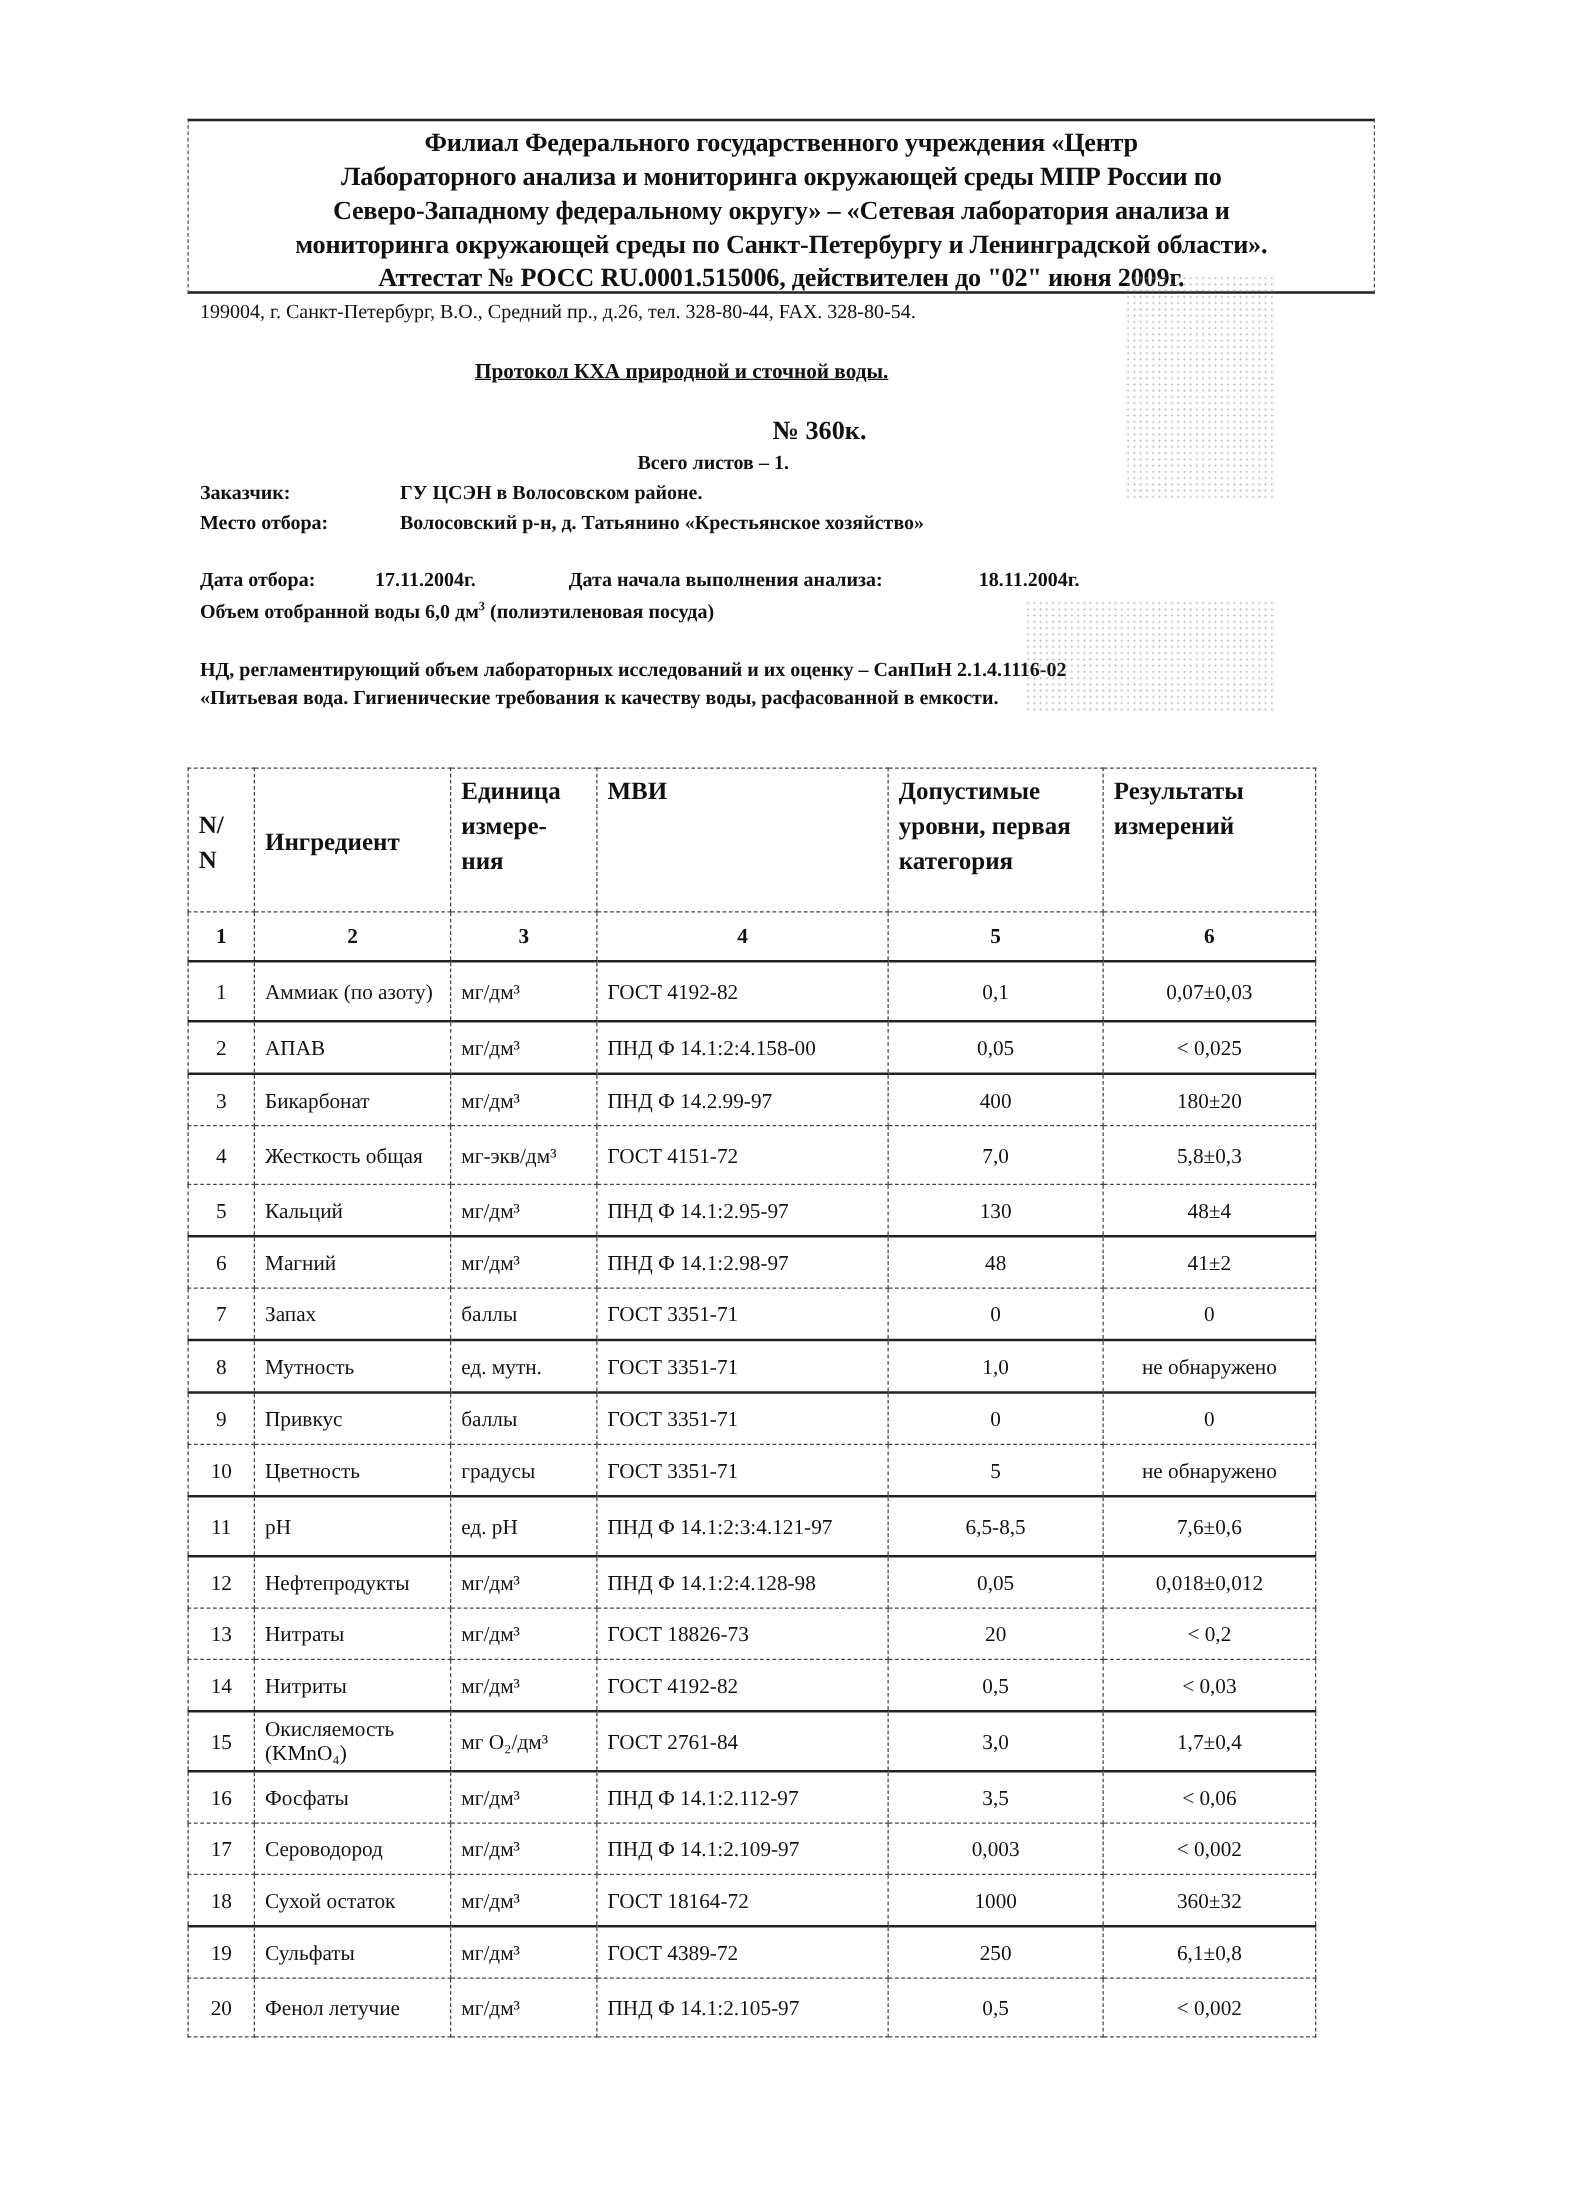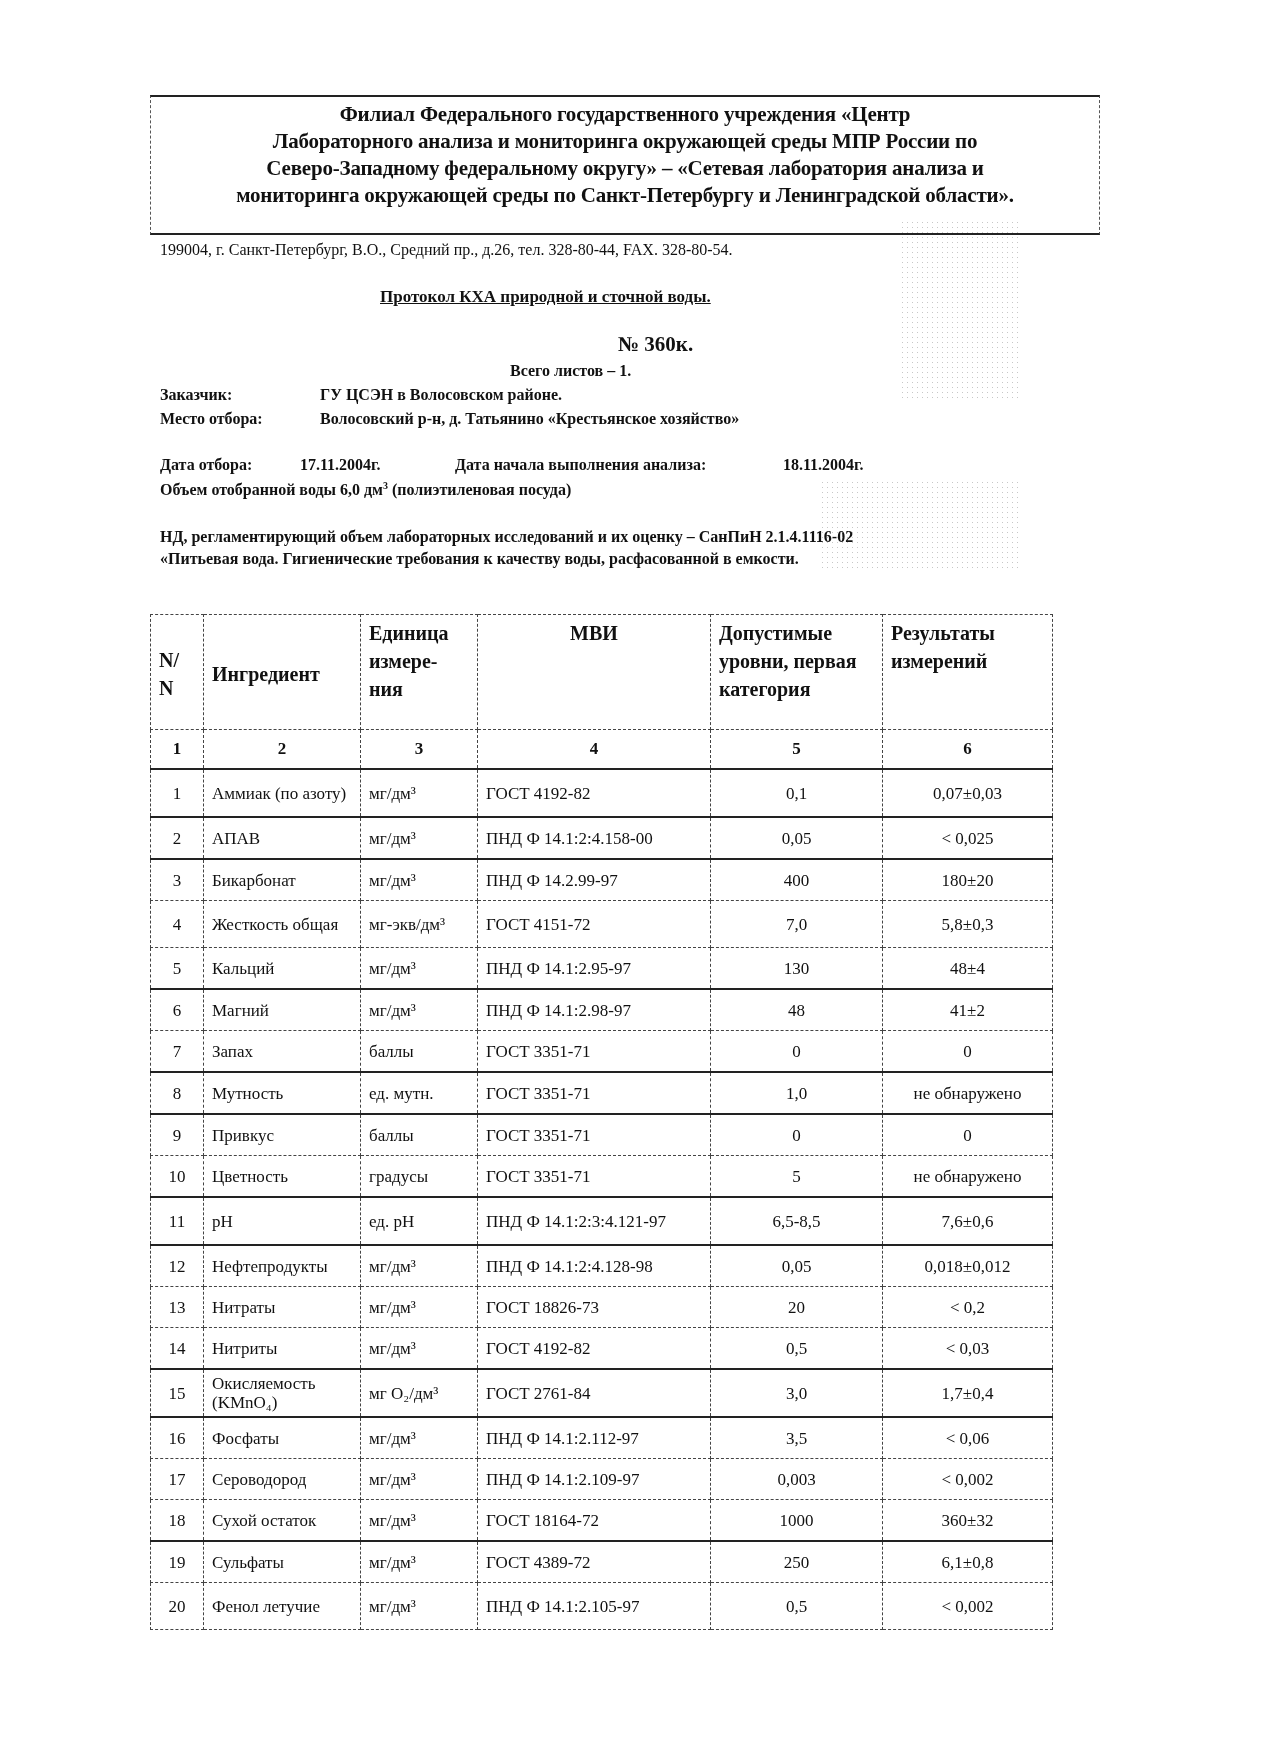--- a/index.html
+++ b/index.html
@@ -56,20 +56,21 @@
   }
 </style>
 </head>
 <body>
 
 <div class="header-box">
   <div>Филиал Федерального государственного учреждения «Центр</div>
   <div>Лабораторного анализа и мониторинга окружающей среды МПР России по</div>
   <div>Северо-Западному федеральному округу» – «Сетевая лаборатория анализа и</div>
   <div>мониторинга окружающей среды по Санкт-Петербургу и Ленинградской области».</div>
+  <div>Аттестат № РОСС RU.0001.515006, действителен до "02" июня 2009г.</div>
 </div>
 <div class="address">199004, г. Санкт-Петербург, В.О., Средний пр., д.26, тел. 328-80-44, FAX. 328-80-54.</div>
 
 <div class="protocol-title">Протокол КХА природной и сточной воды.</div>
 <div class="protocol-number">№ 360к.</div>
 <div class="sheets">Всего листов – 1.</div>
 
 <div class="info-row" style="left:160px; top:386px;">
   <span class="lbl" style="width:160px;">Заказчик:</span><span>ГУ ЦСЭН в Волосовском районе.</span>
 </div>
@@ -95,21 +96,21 @@
       <col style="width:117px">
       <col style="width:233px">
       <col style="width:172px">
       <col style="width:170px">
   </colgroup>
   <thead>
     <tr class="head">
       <th style="vertical-align:middle;">N/ N</th>
       <th style="vertical-align:middle;">Ингредиент</th>
       <th>Единица измере-ния</th>
-      <th style="text-align:center;">МВИ</th>
+      <th style="">МВИ</th>
       <th>Допустимые уровни, первая категория</th>
       <th>Результаты измерений</th>
     </tr>
     <tr class="colnum">
       <td>1</td>
       <td>2</td>
       <td>3</td>
       <td>4</td>
       <td>5</td>
       <td>6</td>

